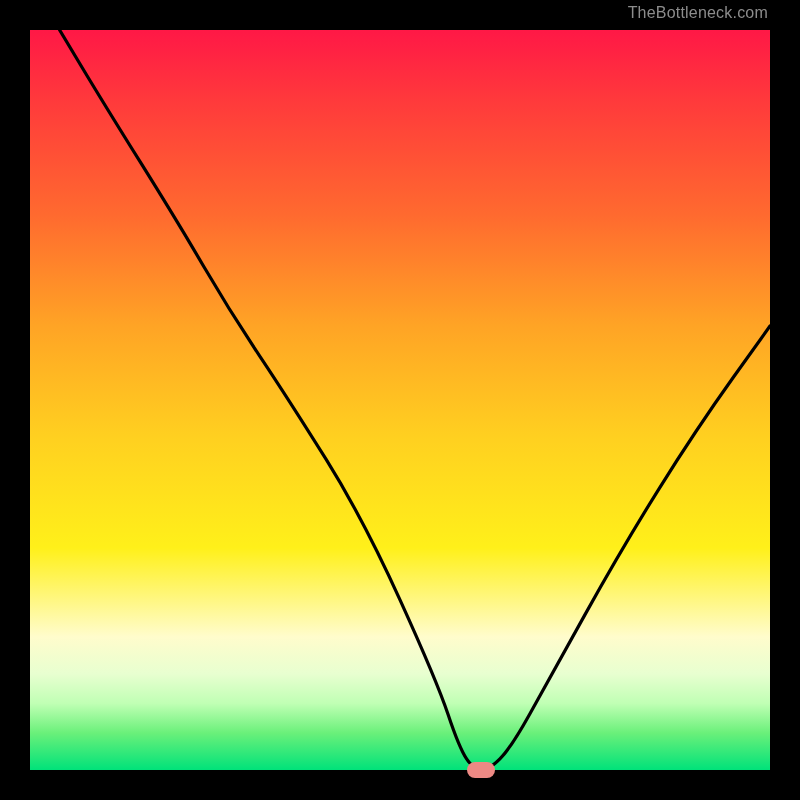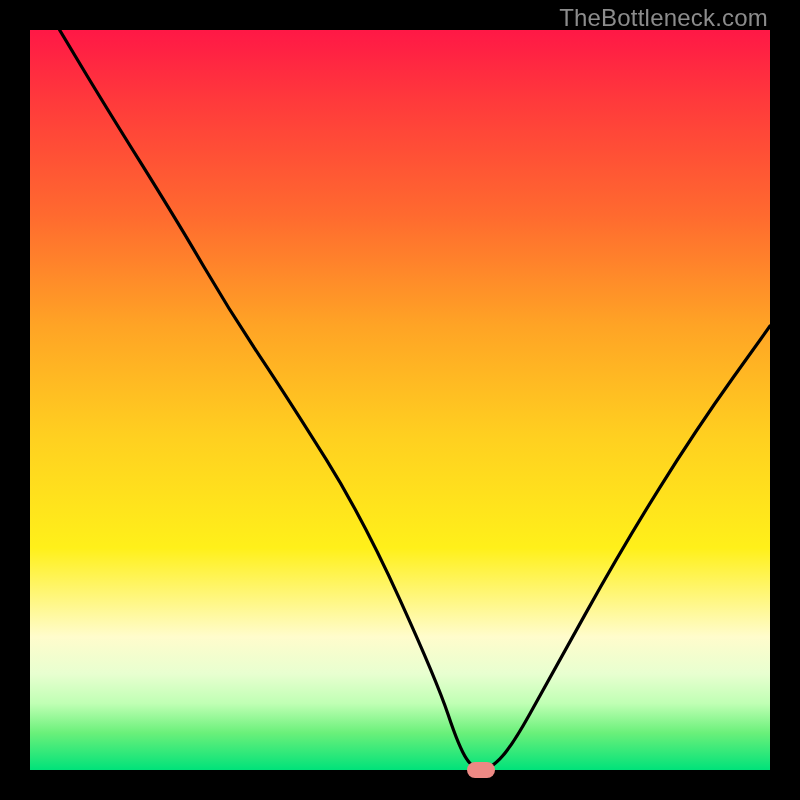--- a/index.html
+++ b/index.html
@@ -29,21 +29,21 @@
       #c0ffb4 91%,
       #6af07a 95%,
       #00e27a 100%
     );
   }
   .watermark {
     position: absolute;
     top: 4px;
     right: 32px;
     color: #8c8c8c;
-    font-size: 24px;
+    font-size: 16px;
     font-weight: 500;
     letter-spacing: 0.2px;
     user-select: none;
   }
   svg.curve {
     position: absolute;
     left: 0;
     top: 0;
     width: 740px;
     height: 740px;

